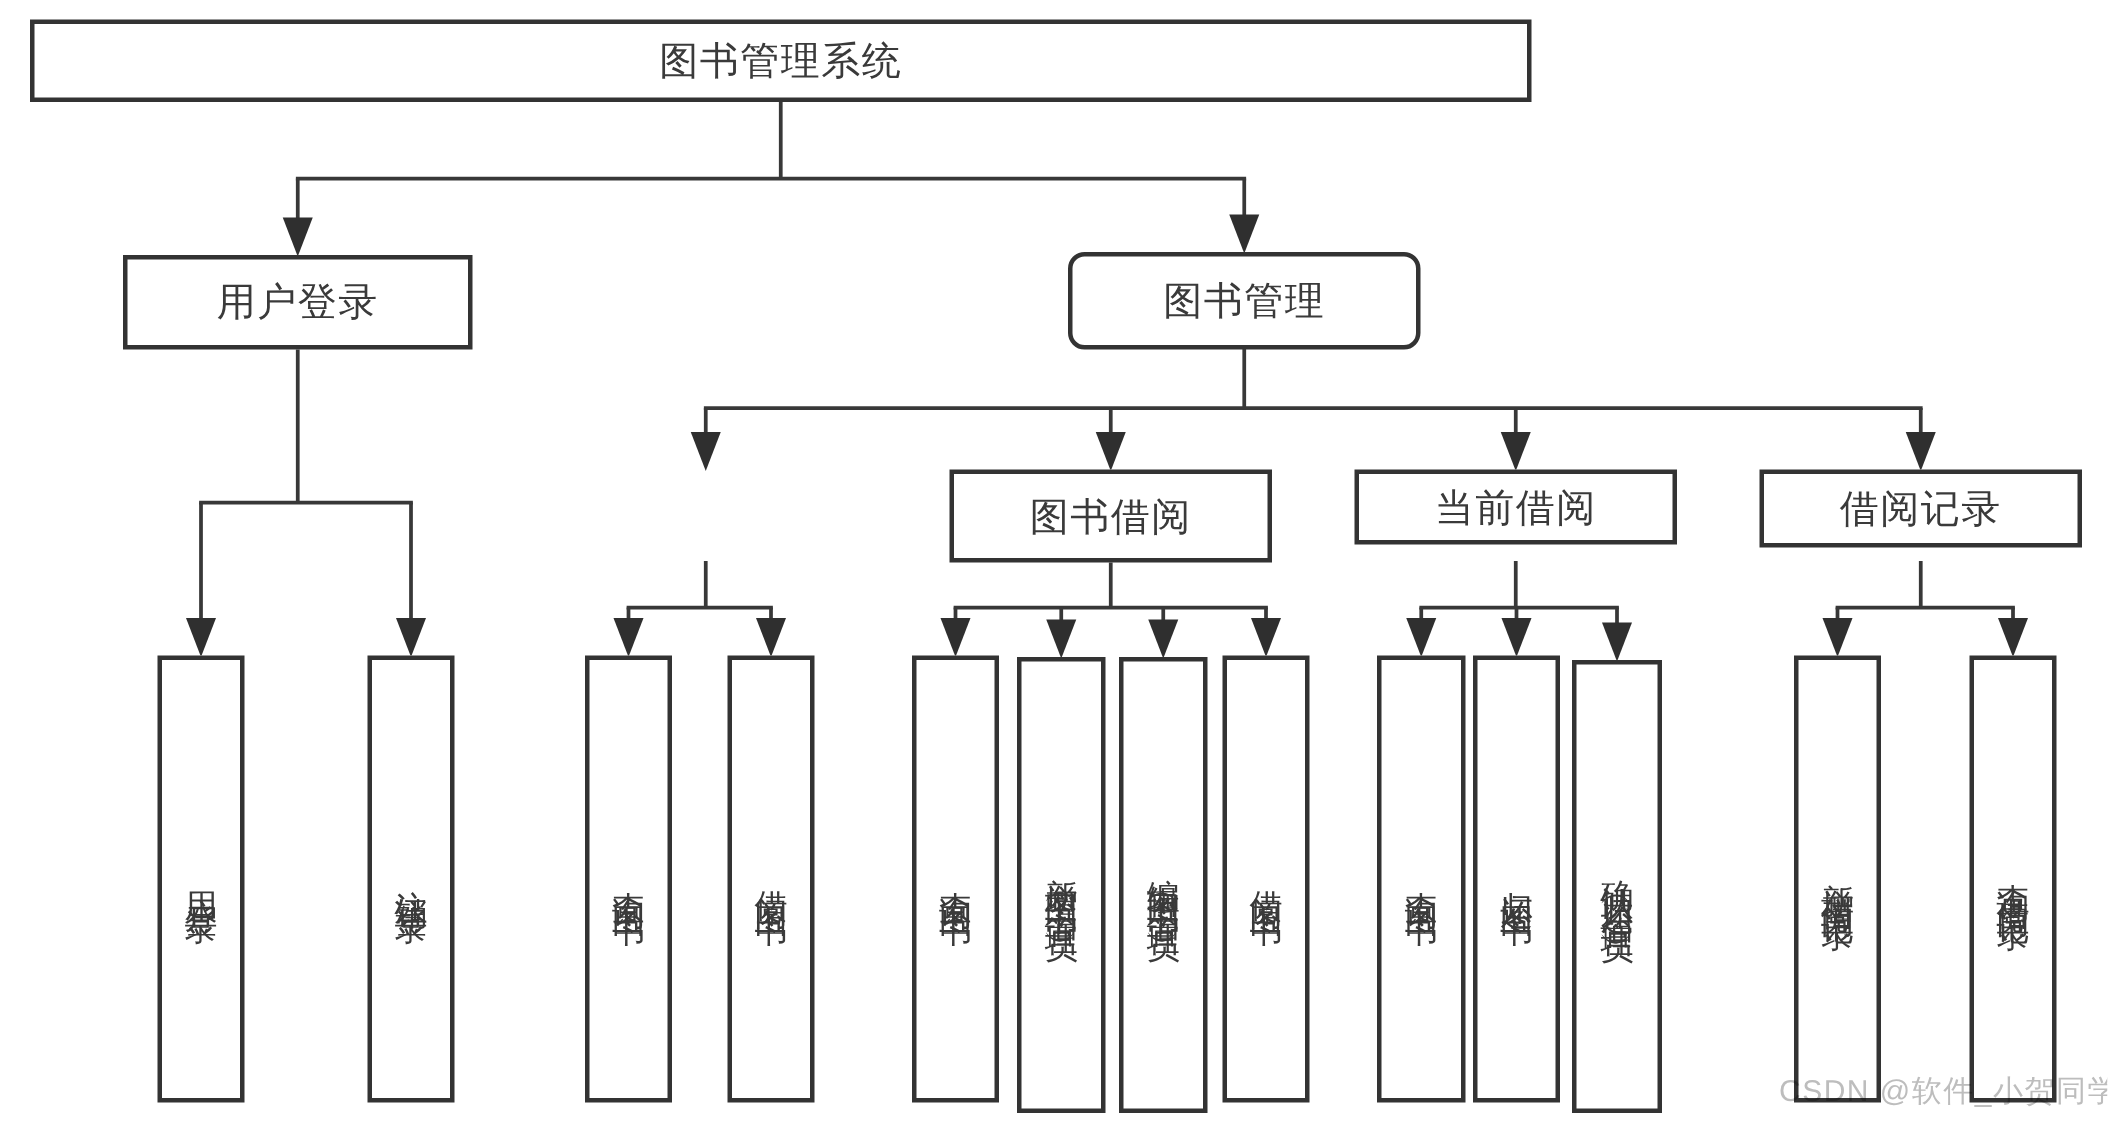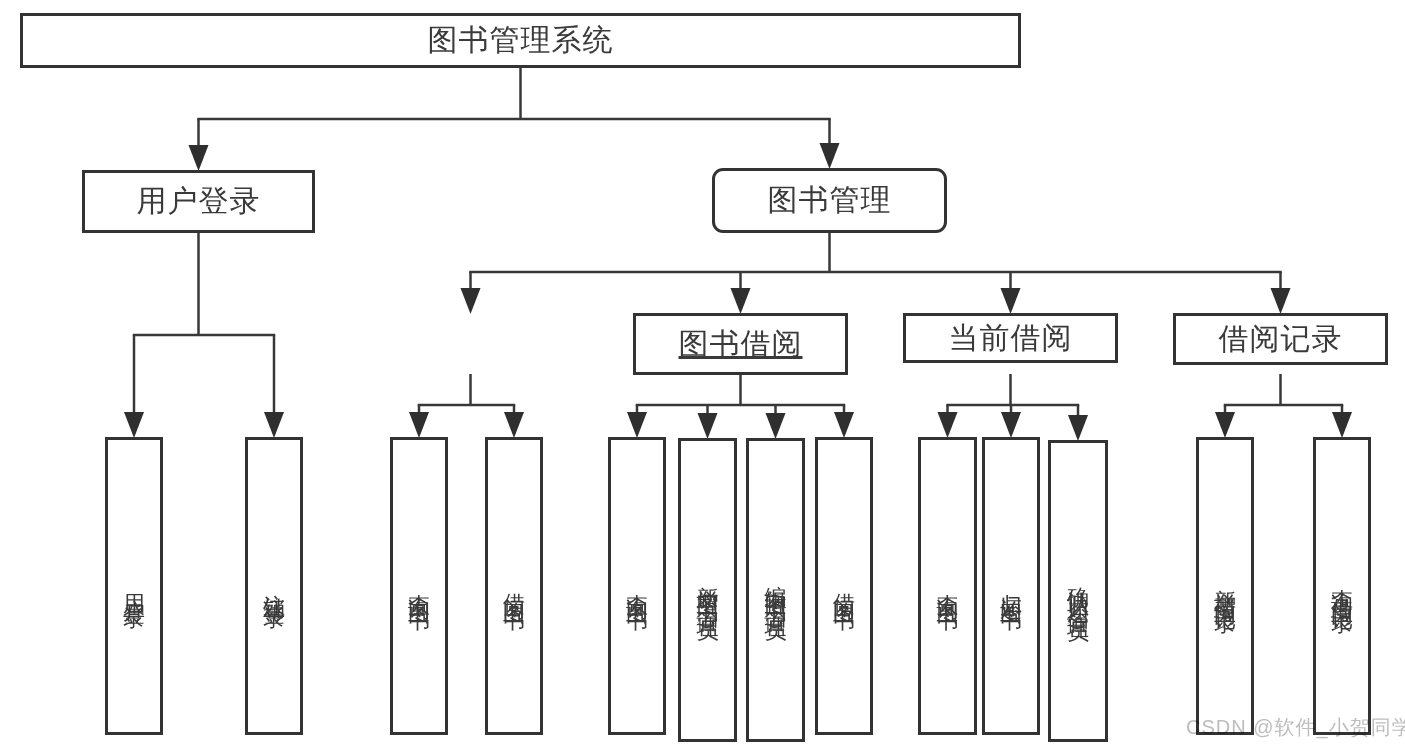--- a/index.html
+++ b/index.html
@@ -20,21 +20,21 @@
     position: absolute;
     box-sizing: border-box;
     border: 3px solid #333333;
     background: #ffffff;
     display: flex;
     align-items: center;
     justify-content: center;
     color: #3a3a3a;
   }
   .node.h .lbl {
-    font-size: 30px;
+    font-size: 26px;
     letter-spacing: 1px;
     white-space: nowrap;
   }
   .node.v .lbl {
     writing-mode: vertical-rl;
     text-orientation: mixed;
     font-size: 22px;
     letter-spacing: 5px;
     line-height: 1;
   }
@@ -112,21 +112,21 @@
   <div class="watermark">CSDN @软件_小贺同学</div>
 <div class="node h" style="left: 20px; top: 13px; width: 1001px; height: 55px;">
       <span class="lbl">图书管理系统</span>
     </div>
     <div class="node h" style="left: 82px; top: 170px; width: 233px; height: 63px;">
       <span class="lbl">用户登录</span>
     </div>
     <div class="node h" style="left: 712px; top: 168px; width: 235px; height: 65px; border-radius: 11px;">
       <span class="lbl">图书管理</span>
     </div>
-    <div class="node h" style="left: 633px; top: 313px; width: 215px; height: 62px; text-decoration: underline;">
+    <div class="node h" style="left: 633px; top: 313px; width: 215px; height: 62px;">
       <span class="lbl">图书借阅</span>
     </div>
     <div class="node h" style="left: 903px; top: 313px; width: 215px; height: 50px;">
       <span class="lbl">当前借阅</span>
     </div>
     <div class="node h" style="left: 1173px; top: 313px; width: 215px; height: 52px; align-items: center;">
       <span class="lbl">借阅记录</span>
     </div>
     <div class="node v" style="left: 105px; top: 437px; width: 58px; height: 298px;">
       <span class="lbl">用户登录</span>

